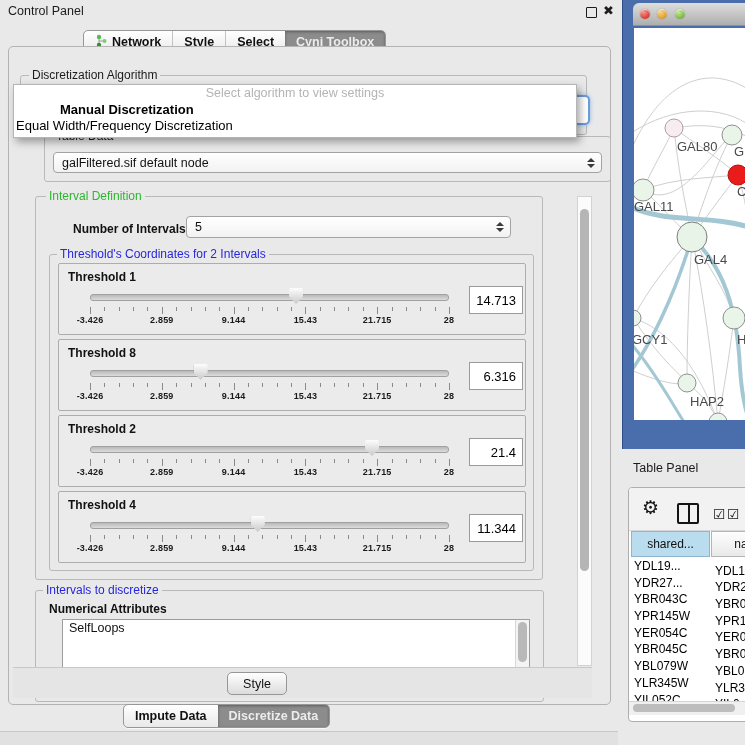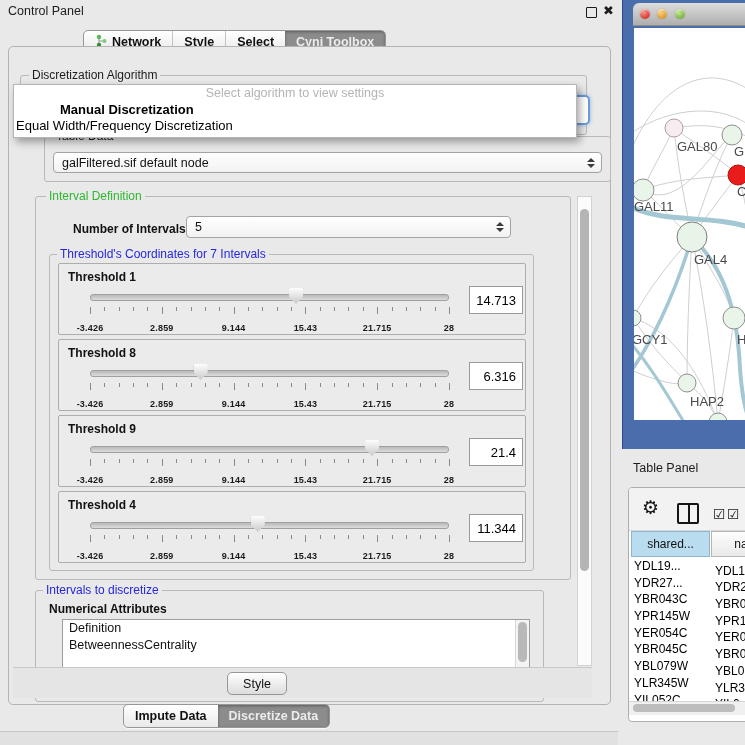--- a/index.html
+++ b/index.html
@@ -51,21 +51,21 @@
   .thresh-box{position:absolute;width:468px;height:72px;border:1px solid #adadad;border-radius:2px;background:#ebebeb;box-sizing:border-box;}
   .t-label{position:absolute;left:9px;top:6px;font-size:12px;font-weight:bold;color:#111;}
   .t-track{position:absolute;left:31px;top:30px;width:357px;height:5px;border:1px solid #a0a0a0;border-radius:3px;
     background:linear-gradient(#b9b9b9,#dcdcdc);}
   .t-thumb{position:absolute;top:24px;width:14px;height:16px;
     background:linear-gradient(#fdfdfd,#c9c9c9);
     clip-path:polygon(8% 0,92% 0,100% 10%,100% 55%,50% 100%,0 55%,0 10%);
     filter:drop-shadow(0 0 1px #777);}
   .t-ticks{position:absolute;left:31px;top:43px;width:359px;height:8px;}
   .t-ticks span{position:absolute;width:1px;background:#8a8a8a;top:0;}
-  .t-lbls{position:absolute;left:31px;top:51px;width:359px;height:12px;margin-top:8px;}
+  .t-lbls{position:absolute;left:31px;top:51px;width:359px;height:12px;}
   .t-lbls span{position:absolute;transform:translateX(-50%);font-size:9px;font-weight:bold;color:#1a1a1a;letter-spacing:.2px;}
   .t-val{position:absolute;left:410px;top:22px;width:54px;height:28px;border:1px solid #9a9a9a;background:#fff;
     font-family:"Liberation Sans",sans-serif;font-size:13px;text-align:right;padding:0 6px 0 2px;box-sizing:border-box;color:#000;}
 
   
   .listbox{left:62px;top:619px;width:466px;height:52px;background:#fff;border:1px solid #9d9d9d;overflow:hidden;z-index:1;}
   .list-item{font-size:12.5px;color:#111;height:17px;line-height:17px;padding-left:6px;white-space:nowrap;}
   .list-scroll{position:absolute;right:0;top:0;width:13px;height:100%;background:#f4f4f4;border-left:1px solid #d8d8d8;}
   .list-thumb{position:absolute;right:2px;top:2px;width:9px;height:40px;background:#b9b9b9;border-radius:5px;}
 
@@ -154,34 +154,34 @@
   <span class="legend" style="left:8px;top:-8px;color:#1c1c1c;">Table Data</span>
   <div class="combo" style="position:absolute;left:8px;top:15px;width:549px;height:21px;">
     <span>galFiltered.sif default node</span>
     <span class="stepper">
         <i class="up"></i>
         <i class="dn"></i>
       </span>
   </div>
 </div>
 
-<div class="abs group" style="left:35px;top:196px;width:506px;height:382px;padding-left:28px;">
+<div class="abs group" style="left:35px;top:196px;width:506px;height:382px;">
   <span class="legend" style="left:10px;top:-8px;color:#2db82d;">Interval Definition</span>
 
   <span style="position:absolute;left:37px;top:25px;font-size:12px;font-weight:bold;color:#111;">Number of Intervals</span>
   <div class="combo" style="position:absolute;left:150px;top:19px;width:325px;height:22px;">
     <span>5</span>
     <span class="stepper">
         <i class="up"></i>
         <i class="dn"></i>
       </span>
   </div>
 
   <div class="group" style="position:absolute;left:13px;top:57px;width:483px;height:315px;">
-    <span class="legend" style="left:7px;top:-8px;color:#2626e0;">Threshold's Coordinates for 7 Intervals</span>
+    <span class="legend" style="left:7px;top:-8px;color:#2626e0;">Threshold's Coordinates for 2 Intervals</span>
     <div id="threshContainer">
         <div class="thresh-box" style="left: 8px; top: 8px;">
           <div class="t-label">Threshold 1</div>
           <div class="t-track"></div>
           <div class="t-thumb" style="left: 230.059px;"></div>
           <div class="t-ticks">
             <span style="left: 0%; height: 7px;"></span>
             <span style="left: 4%; height: 4px;"></span>
             <span style="left: 8%; height: 4px;"></span>
             <span style="left: 12%; height: 4px;"></span>
@@ -254,21 +254,21 @@
             <span style="left: 0%;">-3.426</span>
             <span style="left: 20%;">2.859</span>
             <span style="left: 40%;">9.144</span>
             <span style="left: 60%;">15.43</span>
             <span style="left: 80%;">21.715</span>
             <span style="left: 100%;">28</span>
           </div>
           <input class="t-val" type="text" value="6.316" style="">
         </div>
         <div class="thresh-box" style="left: 8px; top: 160px;">
-          <div class="t-label">Threshold 9</div>
+          <div class="t-label">Threshold 2</div>
           <div class="t-track"></div>
           <div class="t-thumb" style="left: 306.024px;"></div>
           <div class="t-ticks">
             <span style="left: 0%; height: 7px;"></span>
             <span style="left: 4%; height: 4px;"></span>
             <span style="left: 8%; height: 4px;"></span>
             <span style="left: 12%; height: 4px;"></span>
             <span style="left: 16%; height: 4px;"></span>
             <span style="left: 20%; height: 7px;"></span>
             <span style="left: 24%; height: 4px;"></span>
@@ -347,22 +347,21 @@
       </div>
   </div>
 </div>
 
 <div class="abs group" style="left:35px;top:590px;width:507px;height:110px;">
   <span class="legend" style="left:7px;top:-8px;color:#2626e0;">Intervals to discretize</span>
   <span style="position:absolute;left:13px;top:11px;font-size:12px;font-weight:bold;color:#111;">Numerical Attributes</span>
 </div>
 <div class="abs listbox">
   <div id="attrList">
-      <div class="list-item">Definition</div>
-      <div class="list-item">BetweennessCentrality</div>
+      <div class="list-item">SelfLoops</div>
     </div>
   <div class="list-scroll">
       <div class="list-thumb"></div>
     </div>
 </div>
 
 <div class="abs v-scroll">
     <div class="v-thumb"></div>
   </div>
 

